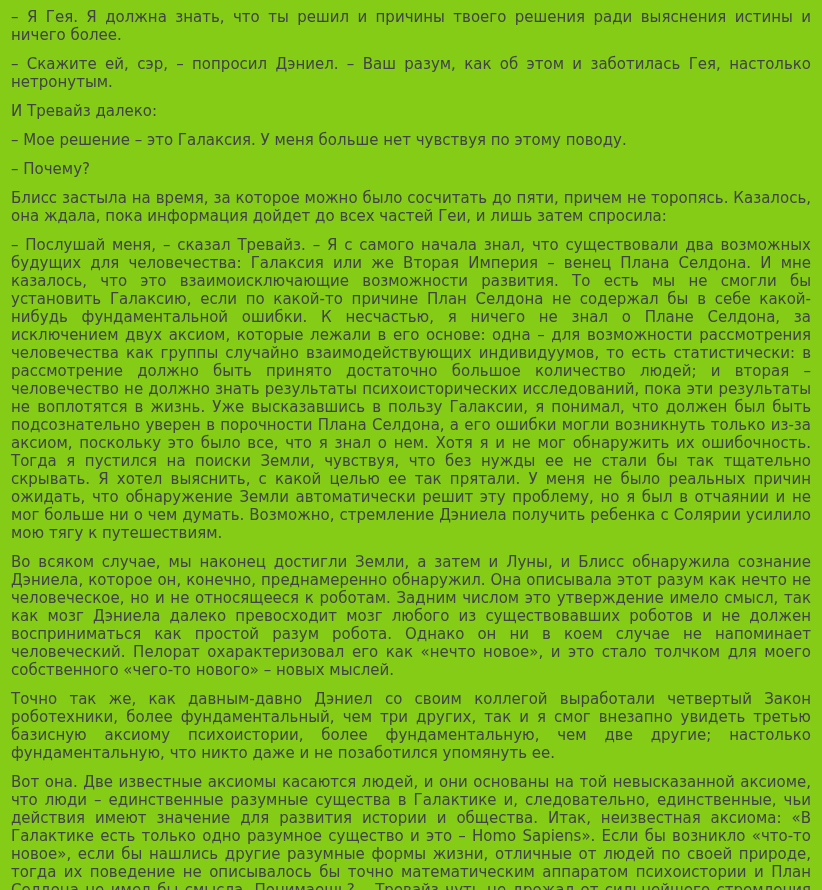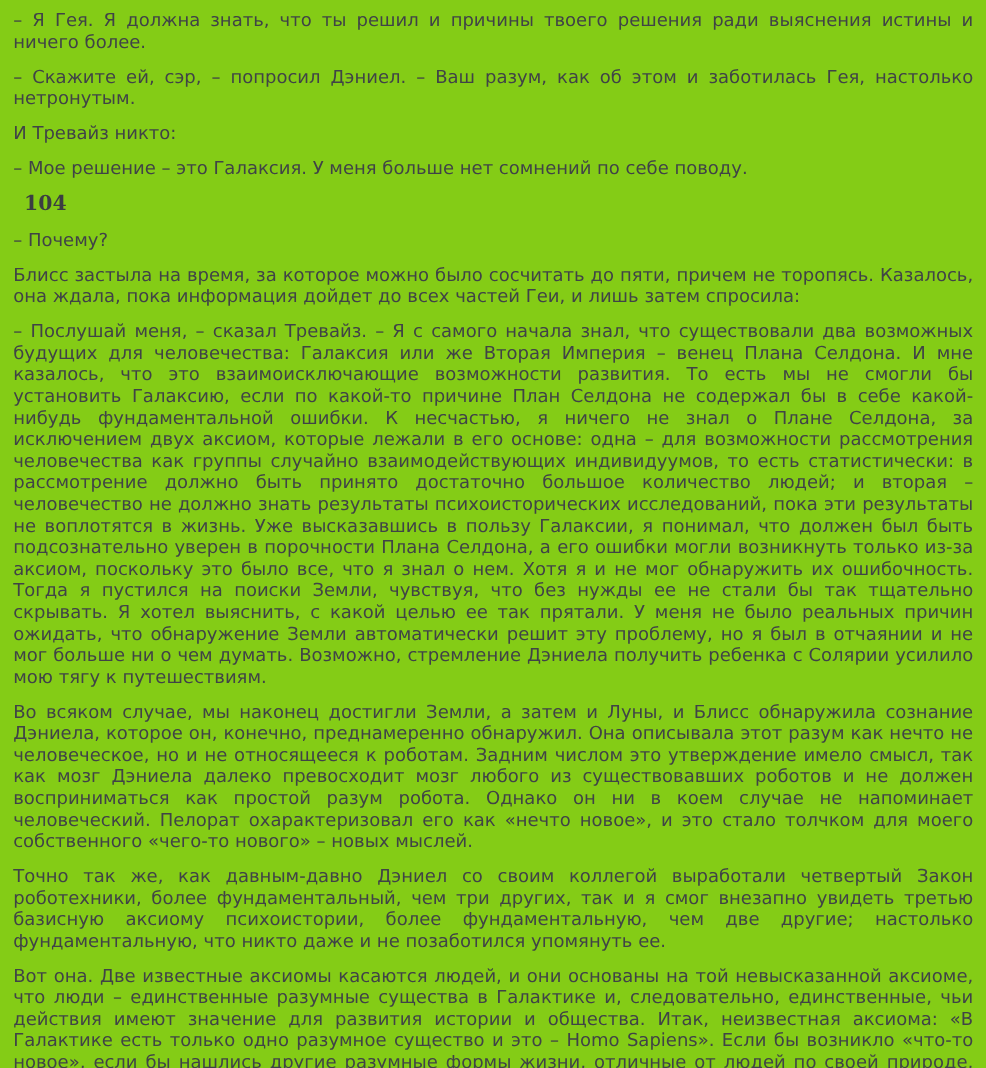--- a/index.html
+++ b/index.html
@@ -34,22 +34,21 @@
     color: #3b3e42;
     text-align: left;
   }
 </style>
 </head>
 <body>
 
 <div class="book-page">
   <p>– Я Гея. Я должна знать, что ты решил и причины твоего решения ради выяснения истины и ничего более.</p>
   <p>– Скажите ей, сэр, – попросил Дэниел. – Ваш разум, как об этом и заботилась Гея, настолько нетронутым.</p>
-  <p>И Тревайз никто:</p>
-  <p>– Мое решение – это Галаксия. У меня больше нет сомнений по себе поводу.</p>
-  <p class="section-number">104</p>
+  <p>И Тревайз далеко:</p>
+  <p>– Мое решение – это Галаксия. У меня больше нет чувствуя по этому поводу.</p>
   <p>– Почему?</p>
   <p>Блисс застыла на время, за которое можно было сосчитать до пяти, причем не торопясь. Казалось, она ждала, пока информация дойдет до всех частей Геи, и лишь затем спросила:</p>
   <p>– Послушай меня, – сказал Тревайз. – Я с самого начала знал, что существовали два возможных будущих для человечества: Галаксия или же Вторая Империя – венец Плана Селдона. И мне казалось, что это взаимоисключающие возможности развития. То есть мы не смогли бы установить Галаксию, если по какой-то причине План Селдона не содержал бы в себе какой-нибудь фундаментальной ошибки. К несчастью, я ничего не знал о Плане Селдона, за исключением двух аксиом, которые лежали в его основе: одна – для возможности рассмотрения человечества как группы случайно взаимодействующих индивидуумов, то есть статистически: в рассмотрение должно быть принято достаточно большое количество людей; и вторая – человечество не должно знать результаты психоисторических исследований, пока эти результаты не воплотятся в жизнь. Уже высказавшись в пользу Галаксии, я понимал, что должен был быть подсознательно уверен в порочности Плана Селдона, а его ошибки могли возникнуть только из-за аксиом, поскольку это было все, что я знал о нем. Хотя я и не мог обнаружить их ошибочность. Тогда я пустился на поиски Земли, чувствуя, что без нужды ее не стали бы так тщательно скрывать. Я хотел выяснить, с какой целью ее так прятали. У меня не было реальных причин ожидать, что обнаружение Земли автоматически решит эту проблему, но я был в отчаянии и не мог больше ни о чем думать. Возможно, стремление Дэниела получить ребенка с Солярии усилило мою тягу к путешествиям.</p>
   <p>Во всяком случае, мы наконец достигли Земли, а затем и Луны, и Блисс обнаружила сознание Дэниела, которое он, конечно, преднамеренно обнаружил. Она описывала этот разум как нечто не человеческое, но и не относящееся к роботам. Задним числом это утверждение имело смысл, так как мозг Дэниела далеко превосходит мозг любого из существовавших роботов и не должен восприниматься как простой разум робота. Однако он ни в коем случае не напоминает человеческий. Пелорат охарактеризовал его как «нечто новое», и это стало толчком для моего собственного «чего-то нового» – новых мыслей.</p>
   <p>Точно так же, как давным-давно Дэниел со своим коллегой выработали четвертый Закон роботехники, более фундаментальный, чем три других, так и я смог внезапно увидеть третью базисную аксиому психоистории, более фундаментальную, чем две другие; настолько фундаментальную, что никто даже и не позаботился упомянуть ее.</p>
   <p>Вот она. Две известные аксиомы касаются людей, и они основаны на той невысказанной аксиоме, что люди – единственные разумные существа в Галактике и, следовательно, единственные, чьи действия имеют значение для развития истории и общества. Итак, неизвестная аксиома: «В Галактике есть только одно разумное существо и это – Homo Sapiens». Если бы возникло «что-то новое», если бы нашлись другие разумные формы жизни, отличные от людей по своей природе, тогда их поведение не описывалось бы точно математическим аппаратом психоистории и План Селдона не имел бы смысла. Понимаешь? – Тревайз чуть не дрожал от сильнейшего стремления быть правильно понятым. – Понимаешь? – повторил он.</p>
 </div>
 
 </body></html>

